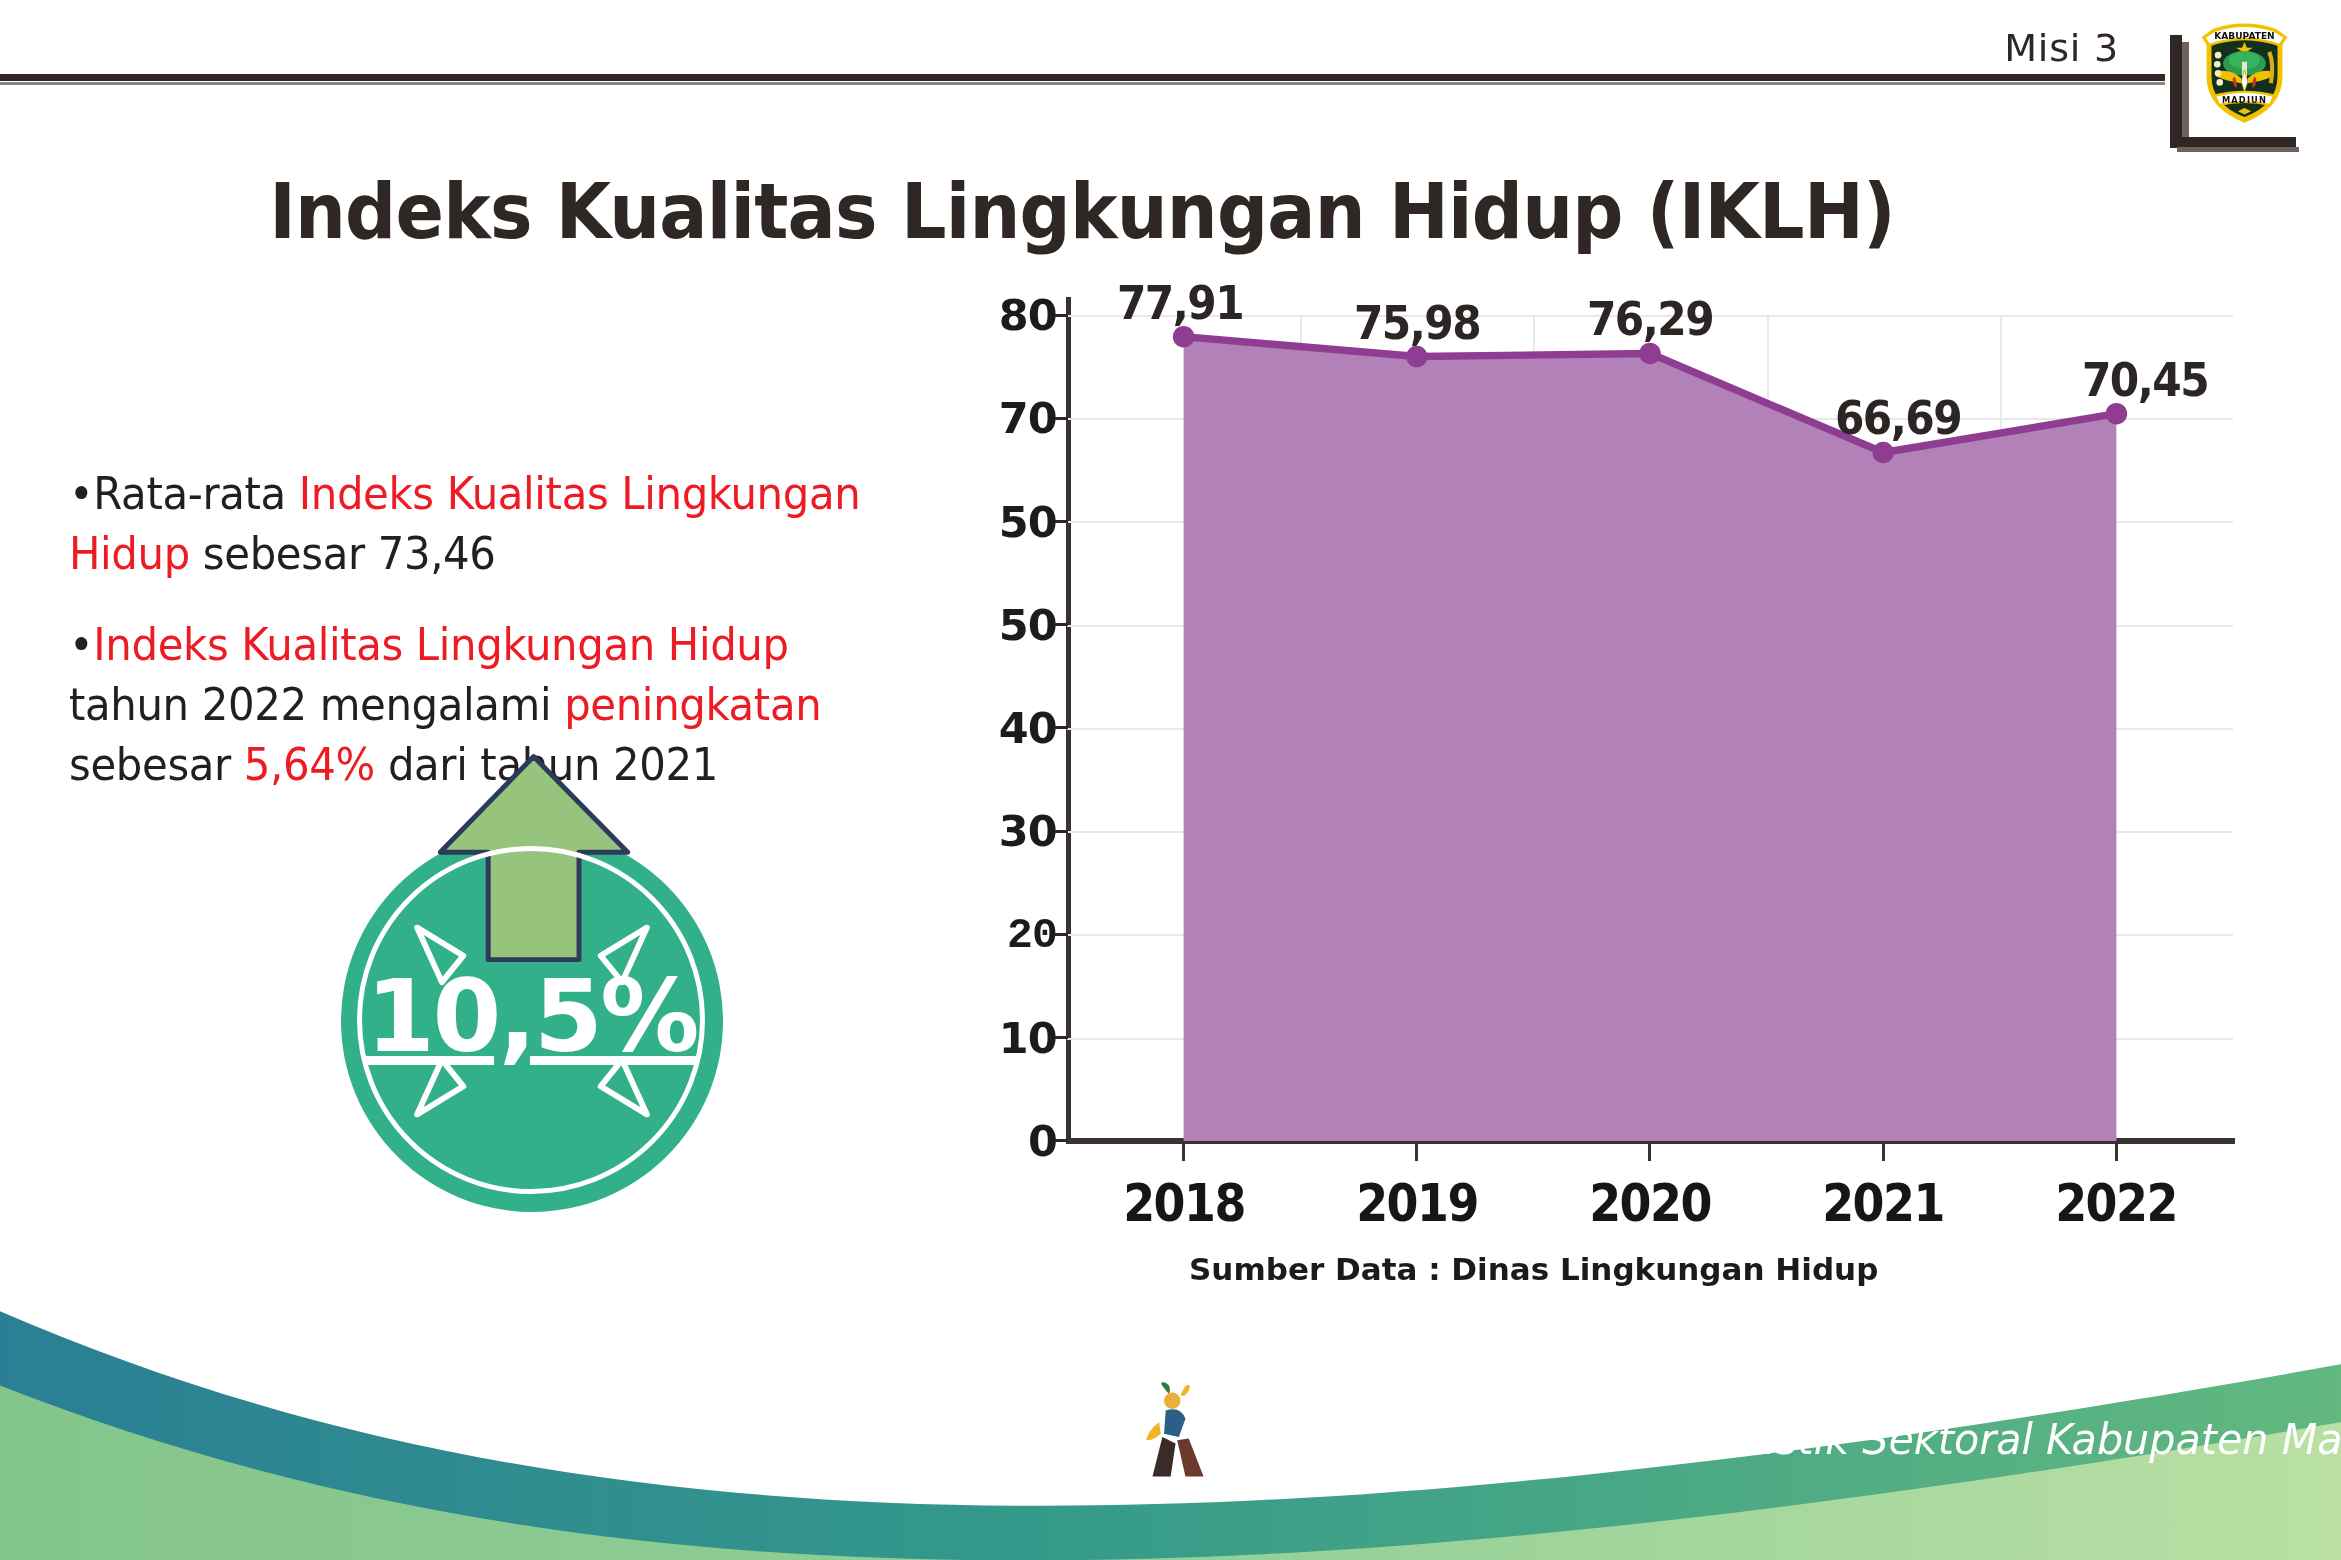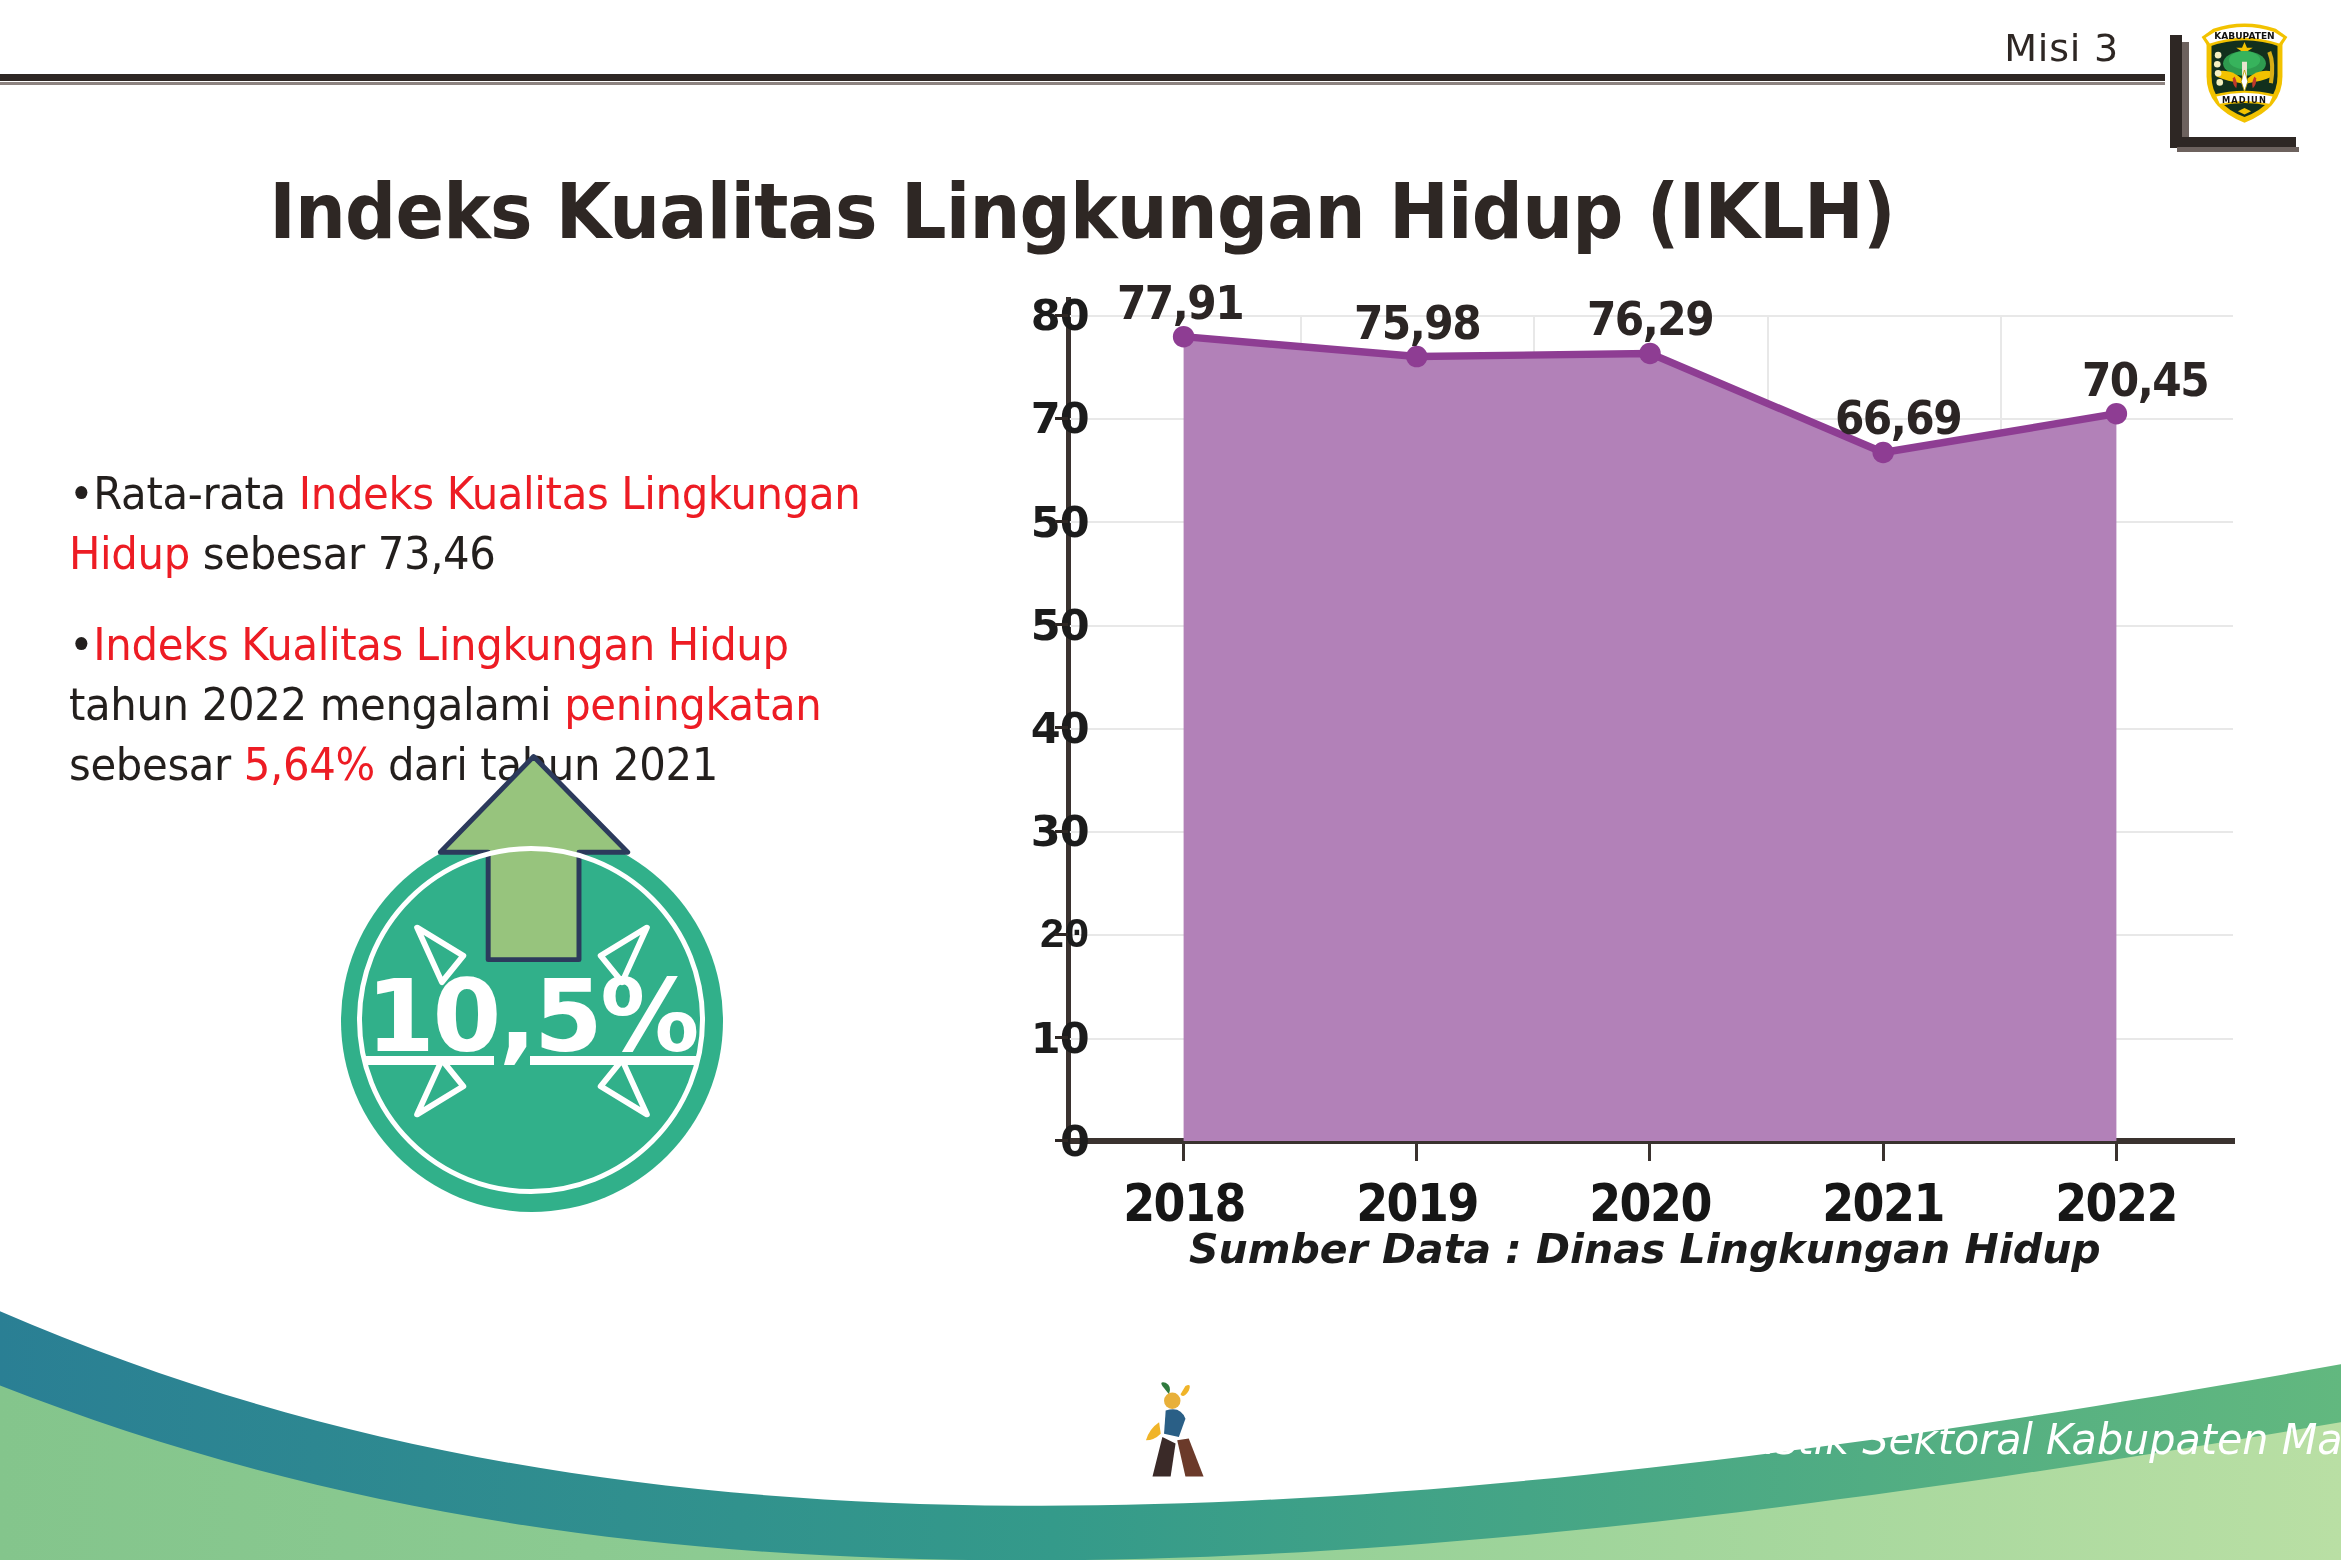--- a/index.html
+++ b/index.html
@@ -196,21 +196,21 @@
   }
   #plot {
     position: absolute;
     left: 109px;
     top: 18px;
     width: 1166px;
     height: 826px;
   }
   .ylabel {
     position: absolute;
-    right: 1190px;
+    right: 1222px;
     width: 124px;
     text-align: right;
     font-family: "DejaVu Sans", sans-serif;
     font-weight: bold;
     font-size: 43px;
     color: #1c1c1c;
     transform: translateY(-50%);
     letter-spacing: -0.8px;
   }
   .ytick {
@@ -261,25 +261,24 @@
     font-weight: bold;
     font-size: 46px;
     color: #2b2524;
     letter-spacing: -1.7px;
     white-space: nowrap;
     transform: translateX(-50%) scaleX(0.92);
   }
   #source-note {
     position: absolute;
     left: 231px;
-    top: 928px;
-    font-family: "DejaVu Sans", sans-serif;
-    font-style: italic;
-    font-weight: bold;
-    font-size: 41px;
+    top: 954px;
+    font-family: "DejaVu Sans", sans-serif;
+    font-weight: bold;
+    font-size: 31px;
     color: #1b1b1b;
     white-space: nowrap;
   }
 
   
   #footer {
     position: absolute;
     left: 0;
     bottom: 0;
     width: 2342px;

